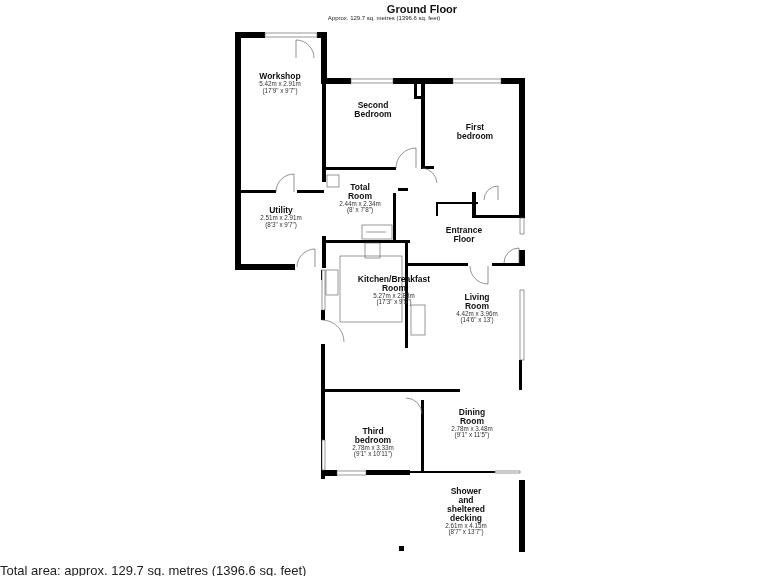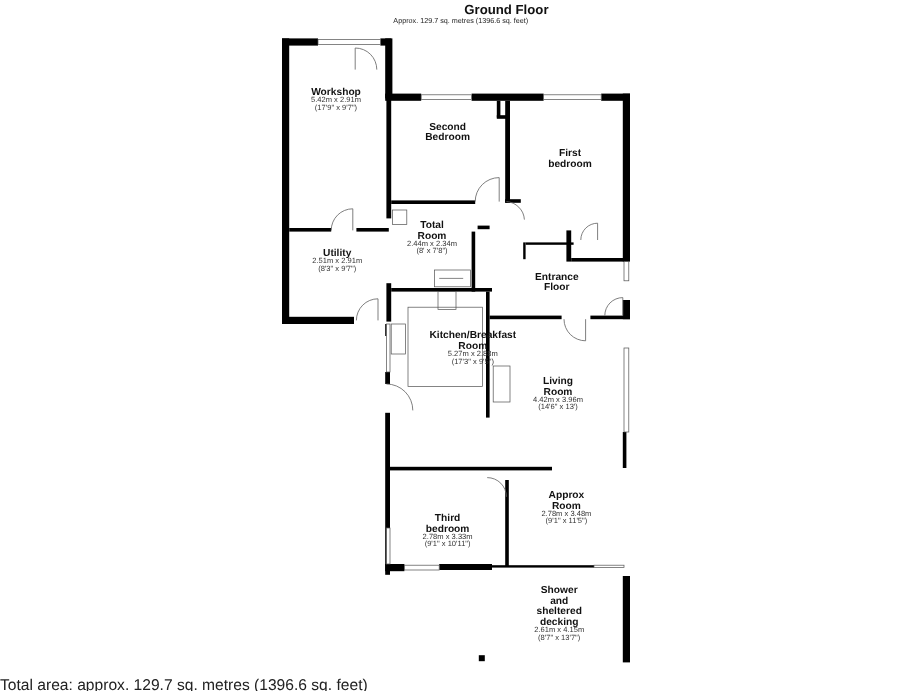--- a/index.html
+++ b/index.html
@@ -137,34 +137,34 @@
 <div class="room" style="left:434px;top:226px;width:60px;">
   <span class="name">Entrance</span>
   <span class="name">Floor</span>
 </div>
 <div class="room" style="left:328px;top:275px;width:84px;margin-left:24px;">
   <span class="name">Kitchen/Breakfast</span>
   <span class="name">Room</span>
   <span class="dim">5.27m x 2.88m</span>
   <span class="dim">(17'3" x 9'5")</span>
 </div>
-<div class="room" style="left:430px;top:293px;width:70px;margin-top:20px;">
+<div class="room" style="left:442px;top:293px;width:70px;">
   <span class="name">Living</span>
   <span class="name">Room</span>
   <span class="dim">4.42m x 3.96m</span>
   <span class="dim">(14'6" x 13')</span>
 </div>
 <div class="room" style="left:337px;top:427px;width:72px;">
   <span class="name">Third</span>
   <span class="name">bedroom</span>
   <span class="dim">2.78m x 3.33m</span>
   <span class="dim">(9'1" x 10'11")</span>
 </div>
 <div class="room" style="left:436px;top:408px;width:72px;">
-  <span class="name">Approx</span>
+  <span class="name">Dining</span>
   <span class="name">Room</span>
   <span class="dim">2.78m x 3.48m</span>
   <span class="dim">(9'1" x 11'5")</span>
 </div>
 <div class="room" style="left:436px;top:487px;width:60px;">
   <span class="name">Shower</span>
   <span class="name">and</span>
   <span class="name">sheltered</span>
   <span class="name">decking</span>
   <span class="dim">2.61m x 4.15m</span>

